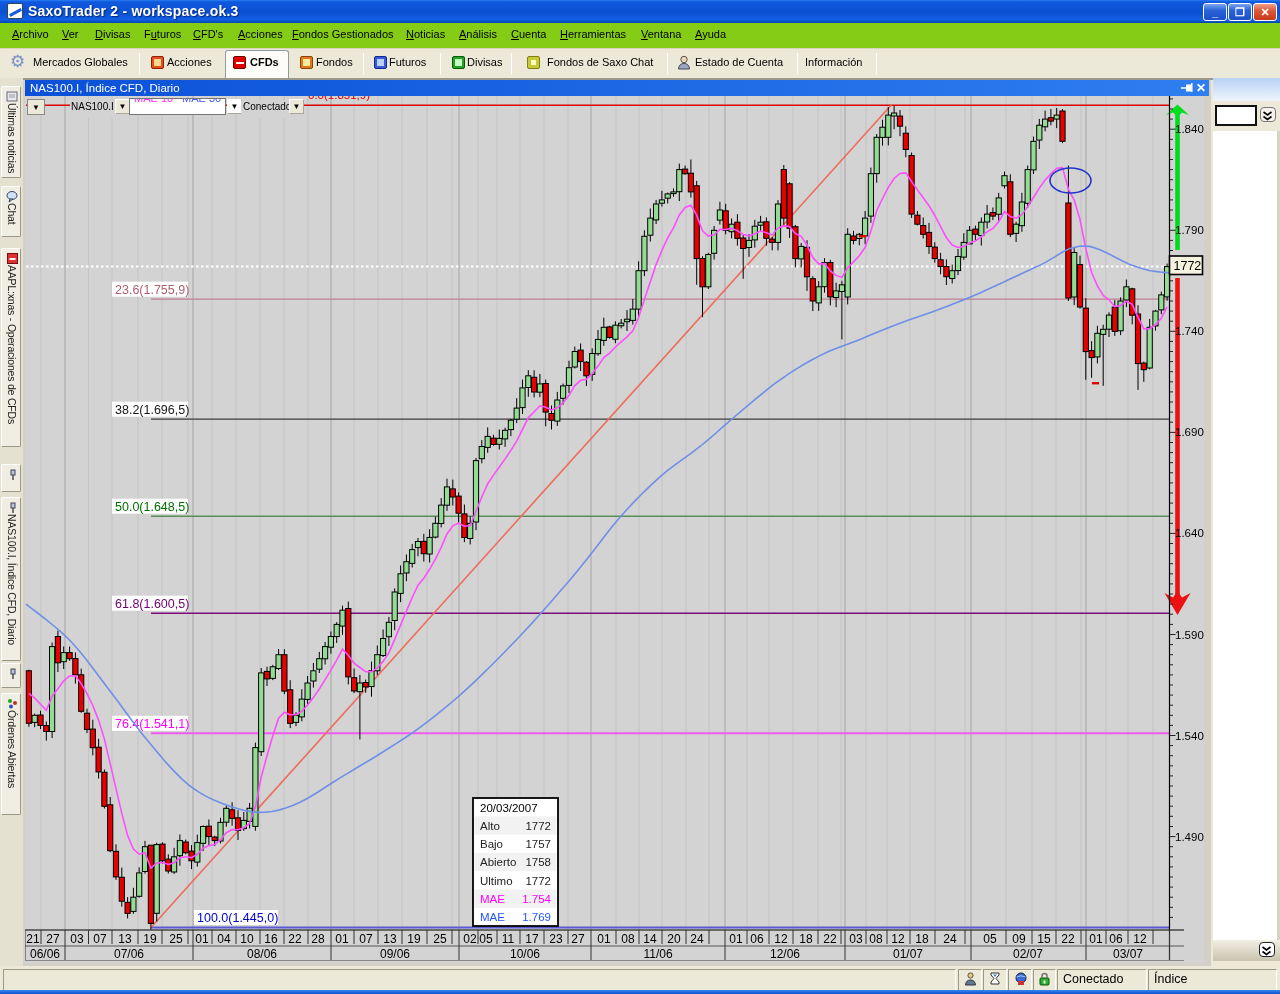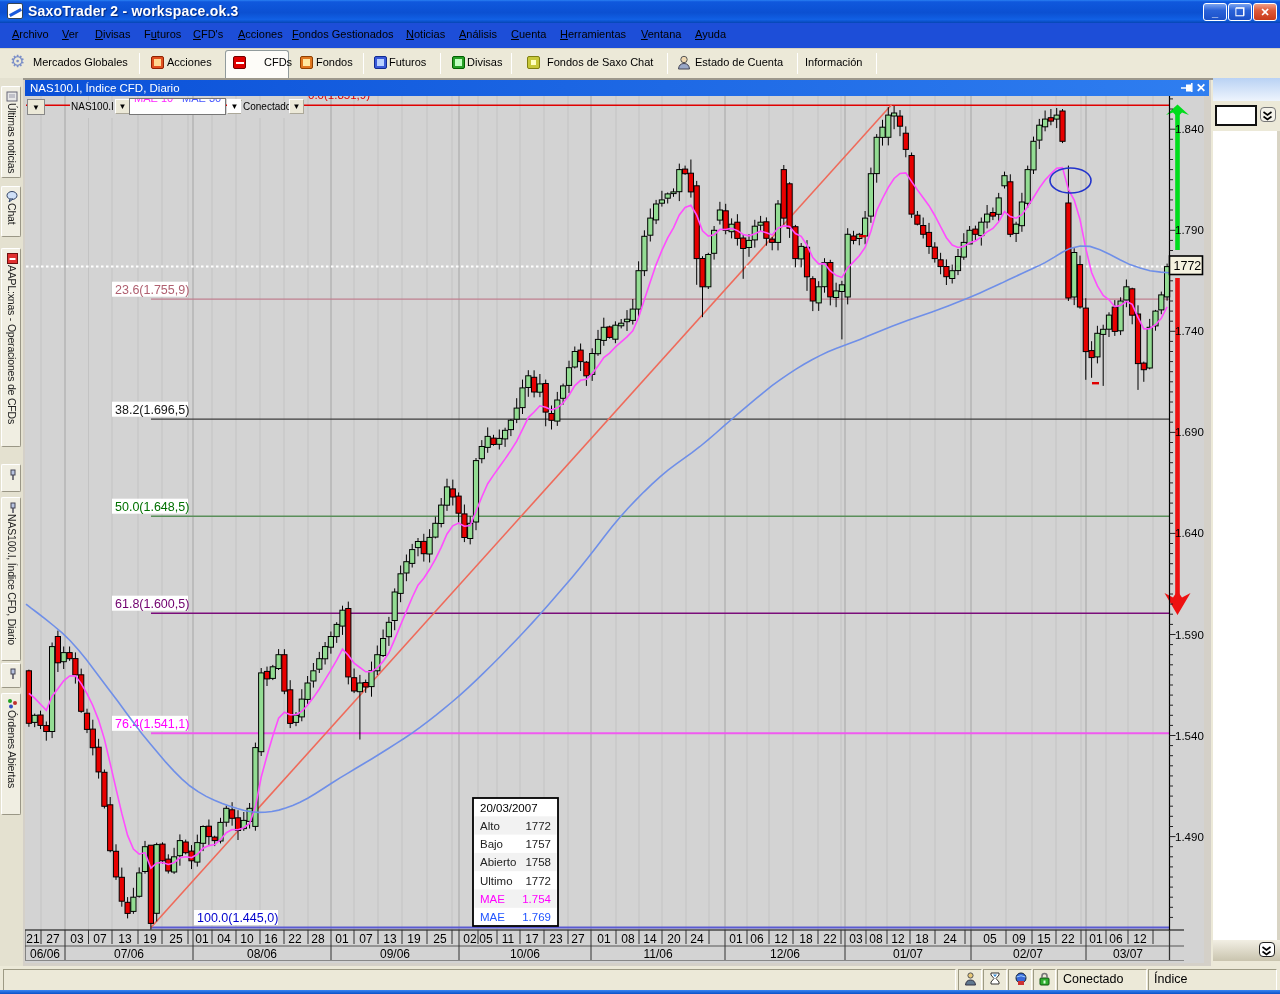--- a/index.html
+++ b/index.html
@@ -2,21 +2,21 @@
 <html><head><meta charset="utf-8"><style>
 *{margin:0;padding:0;box-sizing:border-box}
 body{width:1280px;height:994px;font-family:"Liberation Sans",sans-serif;overflow:hidden;background:#ece9d8;position:relative}
 .titlebar{position:absolute;left:0;top:0;width:1280px;height:23px;background:linear-gradient(180deg,#2a80f2 0%,#1058dd 8%,#0b50d2 55%,#1160e4 85%,#0646b4 100%);color:#fff;}
 .title-txt{position:absolute;left:28px;top:3px;font-size:14px;font-weight:bold;letter-spacing:.2px;text-shadow:1px 1px 1px #00257a}
 .appico{position:absolute;left:7px;top:3px;width:16px;height:16px;background:#fff;border:1px solid #345;border-radius:2px}
 .appico div{position:absolute;left:1px;top:7px;width:13px;height:3px;background:#1a5adc;transform:rotate(-28deg)}
 .wbtn{position:absolute;top:3px;width:24px;height:18px;border-radius:3px;border:1px solid #fff;color:#fff;font-size:11px;text-align:center;line-height:16px;font-weight:bold}
 .bmin,.bmax{background:linear-gradient(180deg,#7ba4f0,#2a62d8 40%,#1b50c8)}
 .bclose{background:linear-gradient(180deg,#f0a089,#dd5a3a 40%,#c83a1a)}
-.menubar{position:absolute;left:0;top:23px;width:1280px;height:26px;background:#1d4ed8;border-bottom:1px solid #d8d4c0;font-size:11px;color:#000}
+.menubar{position:absolute;left:0;top:23px;width:1280px;height:26px;background:#84cc16;border-bottom:1px solid #d8d4c0;font-size:11px;color:#000}
 .menubar span{position:absolute;top:5px}
 .toolbar{position:absolute;left:0;top:49px;width:1280px;height:29px;background:#ece9d8;font-size:11px}
 .tsep{position:absolute;top:4px;width:1px;height:21px;background:#b8b4a2;border-right:1px solid #fff}
 .titem{position:absolute;top:7px;color:#000}
 .tico{position:absolute;top:7px;width:13px;height:13px;border-radius:2px}
 .cfdtab{position:absolute;left:225px;top:1px;width:64px;height:28px;background:#fdfcf8;border:1px solid #919b9c;border-bottom:none;border-radius:3px 3px 0 0}
 .sidebar{position:absolute;left:0;top:78px;width:23px;height:888px;background:#e4e1d0}
 .stab{position:absolute;left:1px;width:20px;background:#f0eee2;border:1px solid #fff;border-right-color:#9a9786;border-bottom-color:#9a9786;border-radius:2px;}
 .stab .txt{position:absolute;left:4px;font-size:10.5px;color:#222;writing-mode:vertical-rl;white-space:nowrap;letter-spacing:-0.2px}
 .stab .ico{position:absolute;left:3.5px;top:2px;width:12px;height:12px}
@@ -60,21 +60,21 @@
     <span class="titem" style="left:33px">Mercados Globales</span>
     <div class="tsep" style="left:139px"></div>
     <div class="tico" style="left:151px;background:#e05020;border:1px solid #902000">
       <div style="position:absolute;left:2px;top:2px;width:7px;height:7px;background:#ffd890"></div>
     </div>
     <span class="titem" style="left:167px">Acciones</span>
     <div class="cfdtab"></div>
     <div class="tico" style="left:233px;background:#e00000;border:1px solid #700000">
       <div style="position:absolute;left:2px;top:5px;width:8px;height:2px;background:#fff"></div>
     </div>
-    <span class="titem" style="left:264px;font-weight:normal">CFDs</span>
+    <span class="titem" style="left:250px;font-weight:bold">CFDs</span>
     <div class="tico" style="left:300px;background:#e07820;border:1px solid #904000">
       <div style="position:absolute;left:2px;top:2px;width:7px;height:7px;background:#ffe8a0"></div>
     </div>
     <span class="titem" style="left:316px">Fondos</span>
     <div class="tsep" style="left:363px"></div>
     <div class="tico" style="left:374px;background:#3a5ad8;border:1px solid #102a90">
       <div style="position:absolute;left:2px;top:2px;width:7px;height:7px;background:#b8d0ff"></div>
     </div>
     <span class="titem" style="left:389px">Futuros</span>
     <div class="tsep" style="left:440px"></div>

